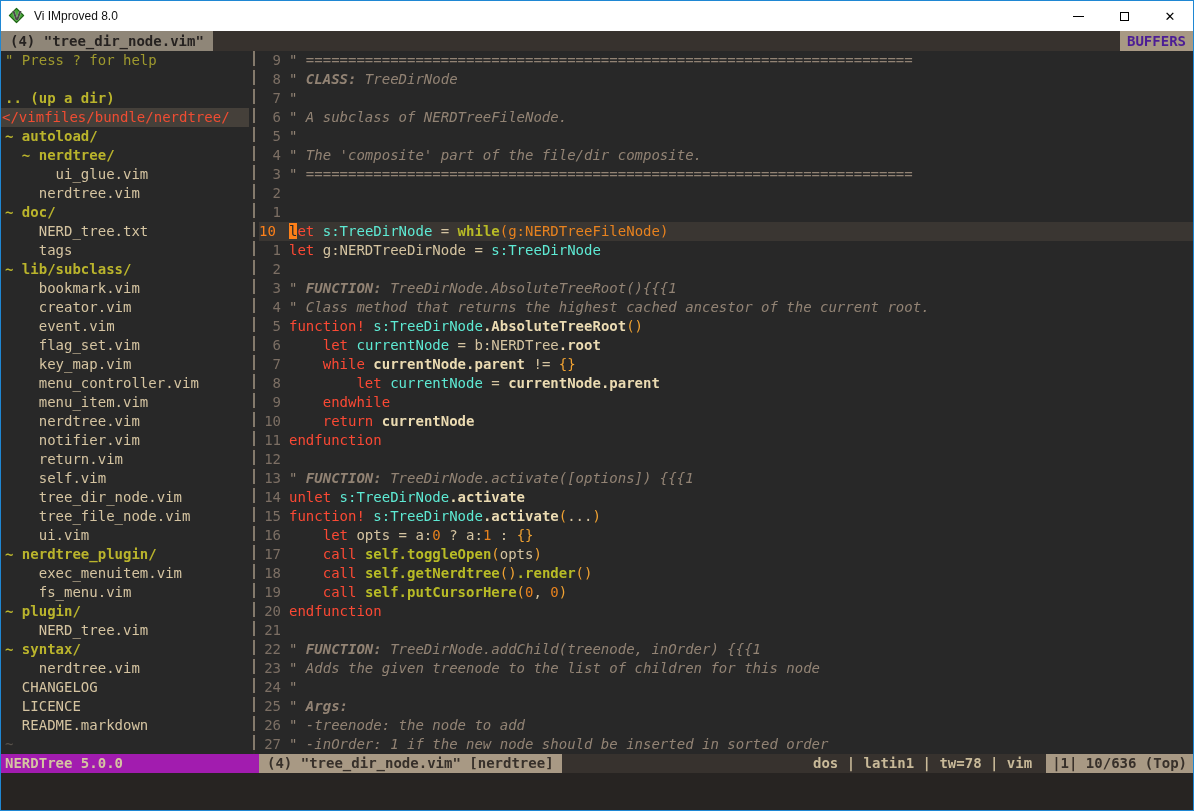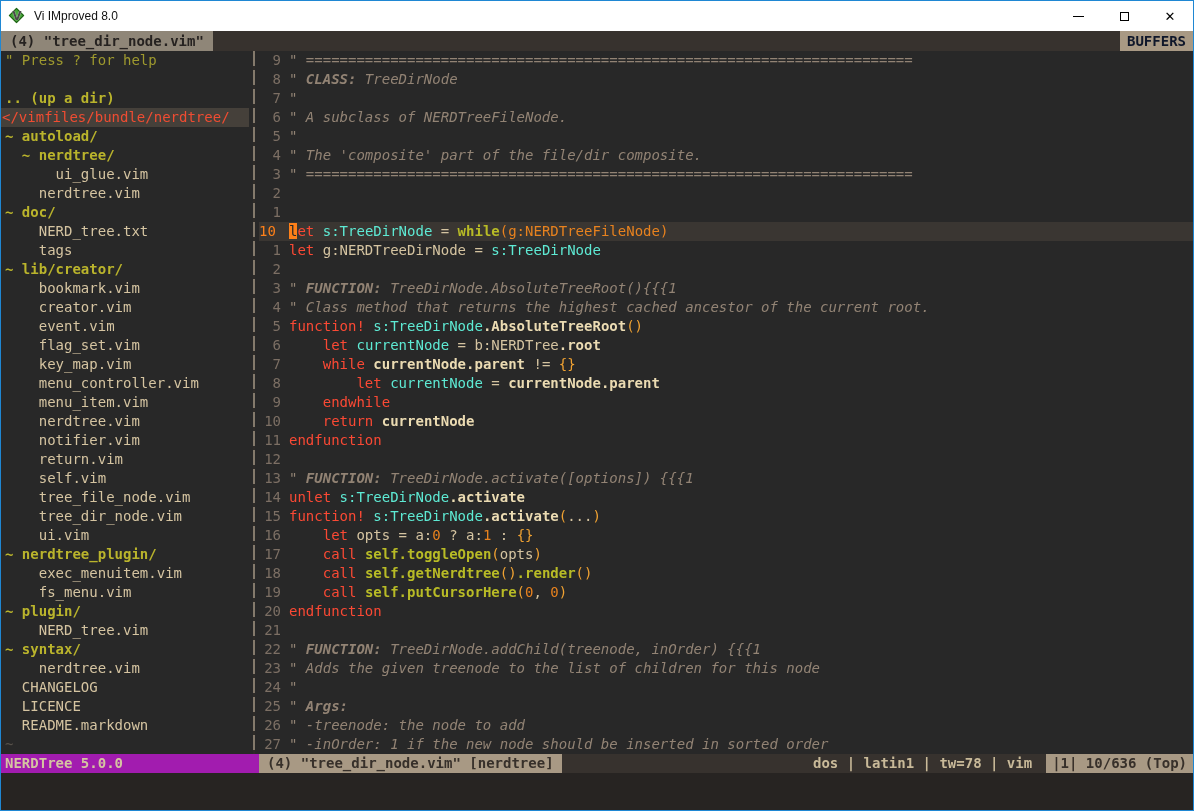--- a/index.html
+++ b/index.html
@@ -24,21 +24,21 @@
   .win-controls { margin-left:auto; display:flex; height:100%; }
   .win-btn { width:46px; height:100%; display:flex; align-items:center; justify-content:center; }
   .glyph-min { width:11px; border-top:1px solid #000; }
   .glyph-max { width:9px; height:9px; border:1px solid #000; }
   .glyph-close { font:13px "DejaVu Sans", sans-serif; color:#000; line-height:1; }
   
   .tabline { height:20px; background:#37322e; display:flex; align-items:stretch;
              font:bold 14px "DejaVu Sans Mono", monospace; }
   .tab-active { background:#8f8678; color:#262220; padding:0 9px; line-height:20px; white-space:pre; }
   .tab-fill { flex:1; }
-  .tab-buffers { background:#a89984; color:#0f172a; padding:0 7px; line-height:20px; }
+  .tab-buffers { background:#a89984; color:#4c1d95; padding:0 7px; line-height:20px; }
   
   .main { display:flex; height:703px; }
   .sidebar { width:248px; flex:none; font:14px "DejaVu Sans Mono", monospace; overflow:hidden; }
   .t-row { height:19px; line-height:19px; white-space:pre; padding-left:4px; }
   .t-help  { color:#9e992e; }
   .t-up    { color:#bab42c; font-weight:bold; }
   .t-root  { color:#f04c32; background:#45403a; padding-left:1px; }
   .t-dir   { color:#bab42c; font-weight:bold; }
   .t-file  { color:#d5c4a1; }
   .t-tilde { color:#565049; }
@@ -111,34 +111,34 @@
         <div class="t-row t-blank">&nbsp;</div>
         <div class="t-row t-up">.. (up a dir)</div>
         <div class="t-row t-root">&lt;/vimfiles/bundle/nerdtree/</div>
         <div class="t-row t-dir">~ autoload/</div>
         <div class="t-row t-dir">  ~ nerdtree/</div>
         <div class="t-row t-file">      ui_glue.vim</div>
         <div class="t-row t-file">    nerdtree.vim</div>
         <div class="t-row t-dir">~ doc/</div>
         <div class="t-row t-file">    NERD_tree.txt</div>
         <div class="t-row t-file">    tags</div>
-        <div class="t-row t-dir">~ lib/creator/</div>
+        <div class="t-row t-dir">~ lib/subclass/</div>
         <div class="t-row t-file">    bookmark.vim</div>
         <div class="t-row t-file">    creator.vim</div>
         <div class="t-row t-file">    event.vim</div>
         <div class="t-row t-file">    flag_set.vim</div>
         <div class="t-row t-file">    key_map.vim</div>
         <div class="t-row t-file">    menu_controller.vim</div>
         <div class="t-row t-file">    menu_item.vim</div>
         <div class="t-row t-file">    nerdtree.vim</div>
         <div class="t-row t-file">    notifier.vim</div>
         <div class="t-row t-file">    return.vim</div>
         <div class="t-row t-file">    self.vim</div>
+        <div class="t-row t-file">    tree_dir_node.vim</div>
         <div class="t-row t-file">    tree_file_node.vim</div>
-        <div class="t-row t-file">    tree_dir_node.vim</div>
         <div class="t-row t-file">    ui.vim</div>
         <div class="t-row t-dir">~ nerdtree_plugin/</div>
         <div class="t-row t-file">    exec_menuitem.vim</div>
         <div class="t-row t-file">    fs_menu.vim</div>
         <div class="t-row t-dir">~ plugin/</div>
         <div class="t-row t-file">    NERD_tree.vim</div>
         <div class="t-row t-dir">~ syntax/</div>
         <div class="t-row t-file">    nerdtree.vim</div>
         <div class="t-row t-file">  CHANGELOG</div>
         <div class="t-row t-file">  LICENCE</div>

